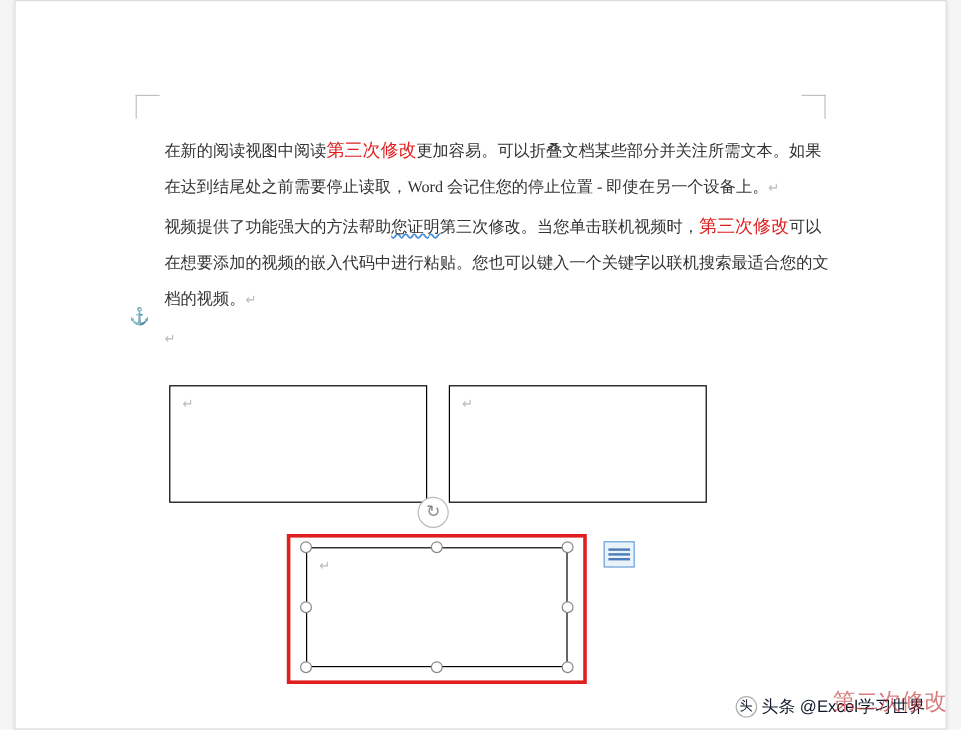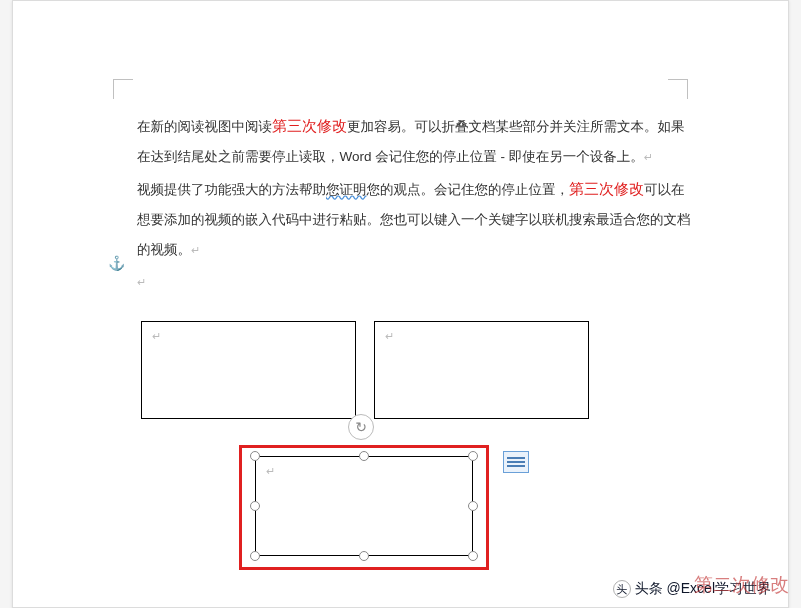--- a/index.html
+++ b/index.html
@@ -13,20 +13,21 @@
     }
     .page {
       position: absolute;
       left: 12px;
       top: 0;
       width: 777px;
       height: 608px;
       background: #ffffff;
       border: 1px solid #dcdcdc;
       box-shadow: 0 1px 3px rgba(0,0,0,0.1);
+      font-family: Liberation Serif, serif;
     }
     .corner {
       position: absolute;
       width: 20px;
       height: 20px;
       border-color: #c0c0c0;
     }
     .corner-tl { top: 78px; left: 100px; border-top: 1px solid #c0c0c0; border-left: 1px solid #c0c0c0; }
     .corner-tr { top: 78px; right: 100px; border-top: 1px solid #c0c0c0; border-right: 1px solid #c0c0c0; }
     .content {
@@ -157,21 +158,21 @@
 
 <div class="page">
   <div class="corner corner-tl"></div>
   <div class="corner corner-tr"></div>
 
   <div class="content">
     <div class="para">
       <span>在新的阅读视图中阅读</span><span class="red">第三次修改</span><span>更加容易。可以折叠文档某些部分并关注所需文本。如果在达到结尾处之前需要停止读取，Word 会记住您的停止位置 ‑ 即使在另一个设备上。</span><span class="para-mark">↵</span>
     </div>
     <div class="para">
-      <span>视频提供了功能强大的方法帮助</span><span class="wavy">您证明</span><span>您的观点。会记住您的停止位置，</span><span class="red">第三次修改</span><span>可以在想要添加的视频的嵌入代码中进行粘贴。您也可以键入一个关键字以联机搜索最适合您的文档的视频。</span><span class="para-mark">↵</span>
+      <span>视频提供了功能强大的方法帮助</span><span class="wavy">您证明</span><span>第三次修改。当您单击联机视频时，</span><span class="red">第三次修改</span><span>可以在想要添加的视频的嵌入代码中进行粘贴。您也可以键入一个关键字以联机搜索最适合您的文档的视频。</span><span class="para-mark">↵</span>
     </div>
     <div class="para">
       <span class="para-mark">↵</span>
     </div>
   </div>
 
   <div class="anchor-icon">⚓</div>
 
   <div class="textbox tb1">
     <span class="tb-mark">↵</span>

